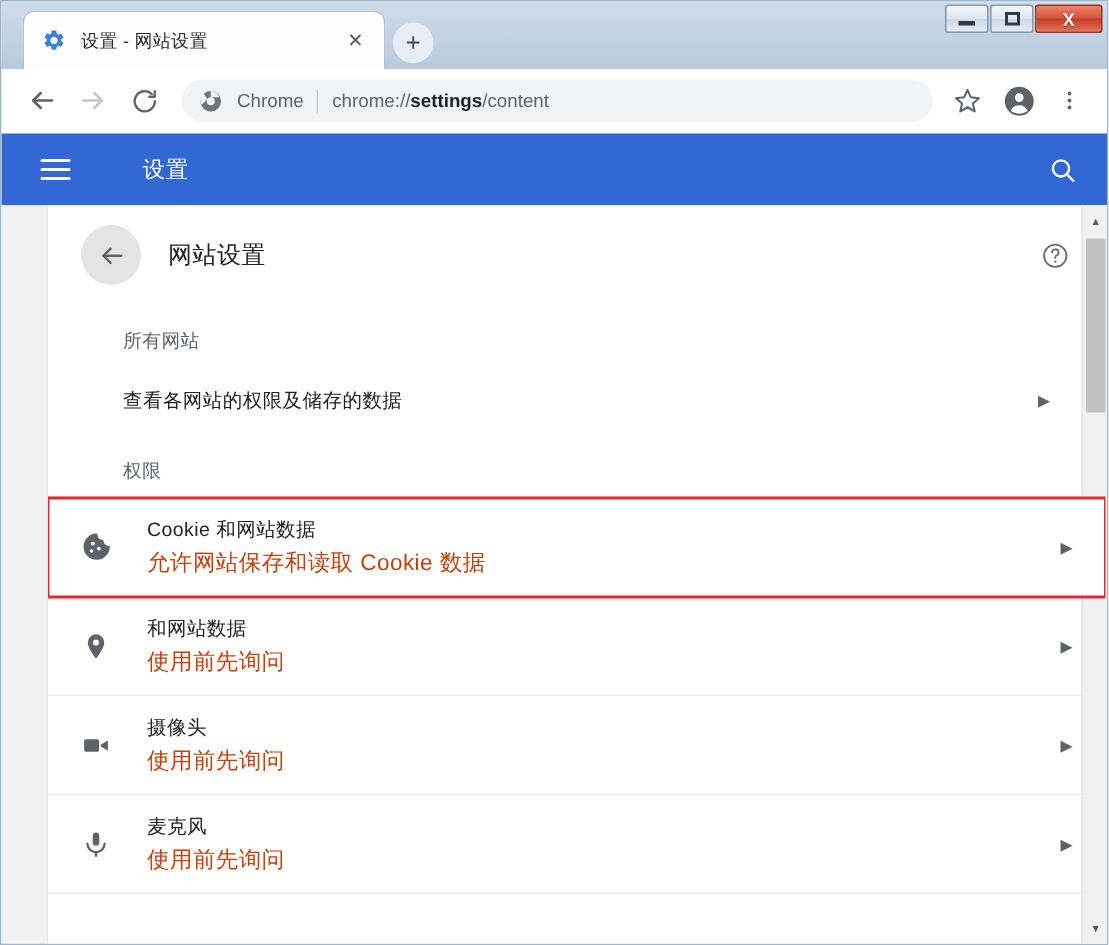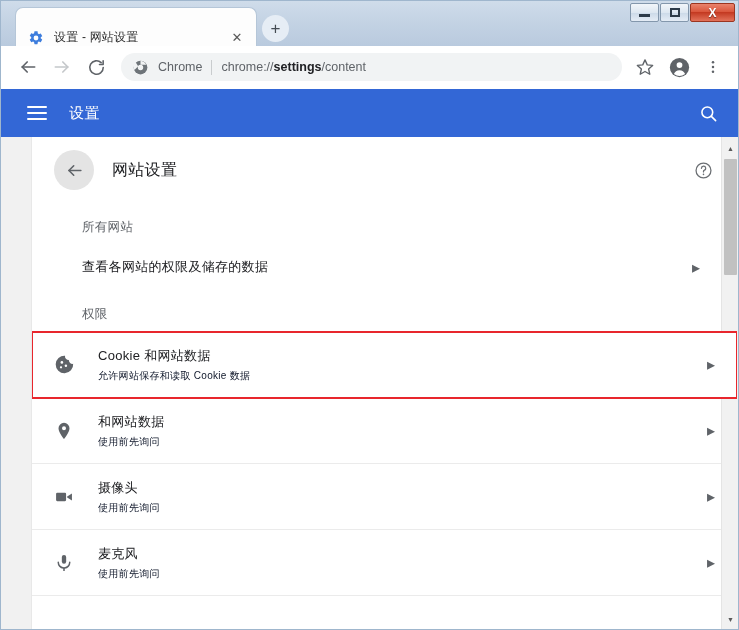--- a/index.html
+++ b/index.html
@@ -69,21 +69,21 @@
     position: absolute;
     left: 14px;
     top: 6px;
     width: 242px;
     height: 39px;
     background: #fdfdfd;
     border-radius: 8px 8px 0 0;
     border: 1px solid #b5c6d8;
     border-bottom: none;
     display: flex;
-    align-items: flex-end;
+    align-items: center;
     padding: 0 6px 0 12px;
   }
   .tab .favicon { width: 16px; height: 16px; flex: 0 0 16px; margin-right: 10px; }
   .tab .tab-title {
     flex: 1;
     font-size: 12px;
     color: #2b2b2b;
     white-space: nowrap;
     overflow: hidden;
     text-overflow: ellipsis;
@@ -189,20 +189,21 @@
     display: block;
     height: 2px;
     background: #ffffff;
     border-radius: 1px;
   }
   .settings-header .stitle {
     flex: 1;
     color: #ffffff;
     font-size: 15px;
     letter-spacing: .5px;
+    margin-left: 26px;
   }
   .settings-header .search-btn {
     width: 24px; height: 24px; flex: 0 0 24px;
     display: flex; align-items: center; justify-content: center;
     color: #ffffff;
   }
 
   
   .content-area {
     position: relative;
@@ -293,22 +294,22 @@
     margin-right: 22px;
   }
   .perm-row .ptext { flex: 1; min-width: 0; }
   .perm-row .pname {
     font-size: 13px;
     color: #202124;
     letter-spacing: .3px;
     margin-bottom: 4px;
   }
   .perm-row .pdesc {
-    font-size: 10px;
-    color: #0f172a;
+    font-size: 15px;
+    color: #c2410c;
     letter-spacing: .3px;
   }
 
   .perm-row.highlighted {
     outline: 2px solid #e8262d;
     outline-offset: -1px;
     border-bottom-color: transparent;
     z-index: 4;
   }
 

